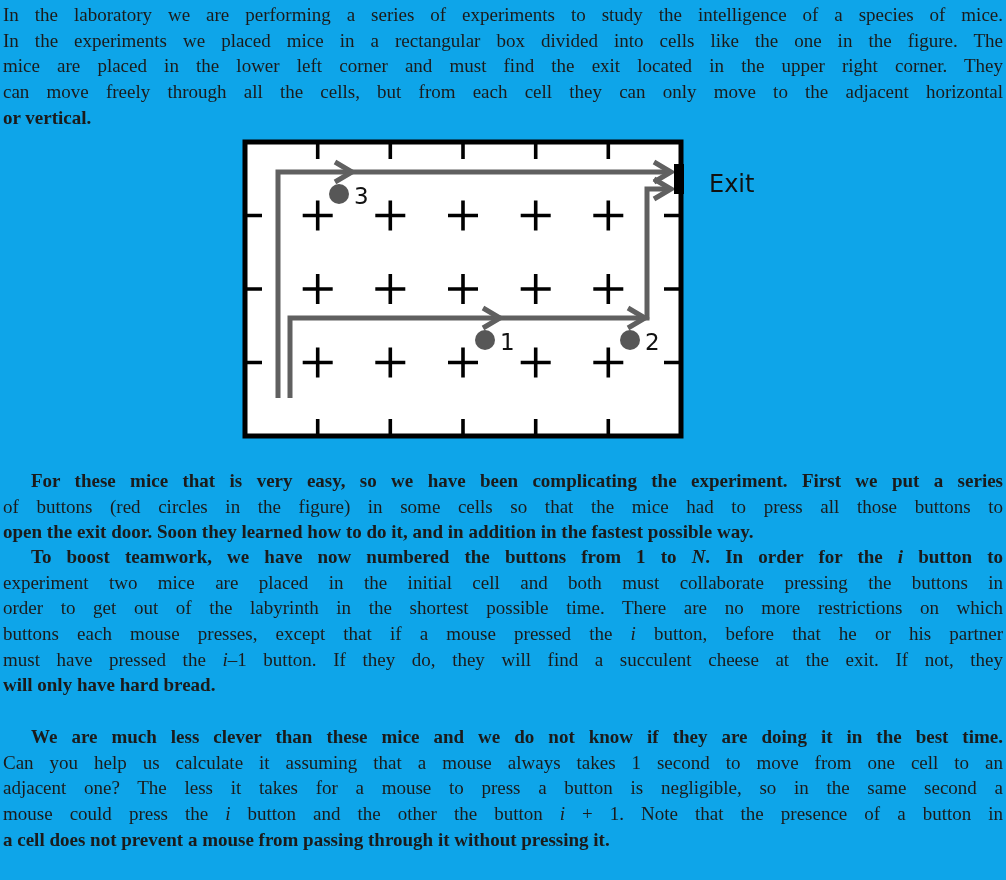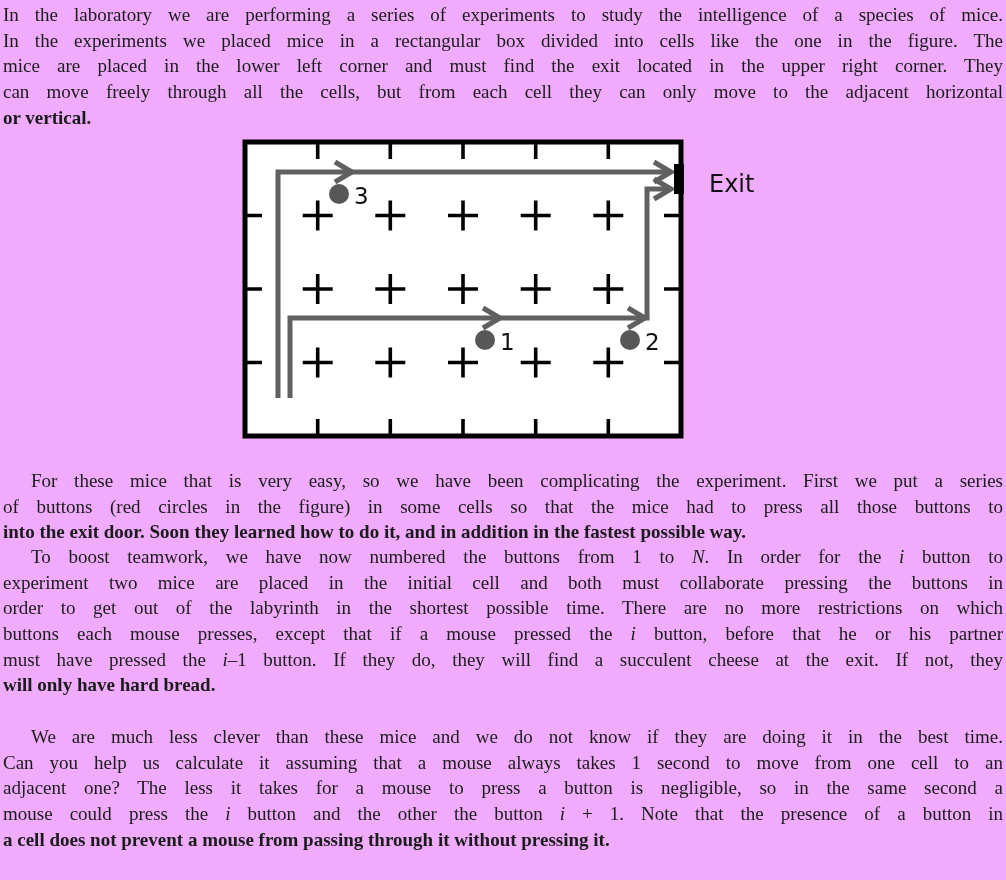--- a/index.html
+++ b/index.html
@@ -1,27 +1,27 @@
 <!DOCTYPE html>
 <html><head>
 <meta charset="utf-8">
 <style>
   html,body { margin:0; padding:0; background:#ffffff; }
   .page {
-    position:relative; width:1006px; height:880px; background:#f0abfc;
+    position:relative; width:1006px; height:880px; background:#0ea5e9;
     font-family:"Liberation Serif", serif; font-size:19px; color:#1b1b1b;
     overflow:hidden;
   }
   .para { position:absolute; left:3px; width:1000px; }
   .line {
     height:25.7px; line-height:25.7px;
     text-align:justify; text-align-last:justify;
   }
   .line.last { text-align-last:left;font-weight:bold; }
-  .line.indent { text-indent:28px; }
+  .line.indent { text-indent:28px;font-weight:bold; }
   .line i { font-style:italic; }
   .figure-wrap { position:absolute; left:240px; top:138px; width:540px; height:306px; }
   svg text.fig-label { font-family:"DejaVu Sans", sans-serif; fill:#111111; }
 </style>
 </head>
 <body>
 
 <div class="page">
 
   <div class="para" style="top:2px">
@@ -68,21 +68,21 @@
       <text class="fig-label" x="260" y="212" font-size="23">1</text>
 
       <circle cx="390" cy="202" r="10" fill="#575757"></circle>
       <text class="fig-label" x="405" y="212" font-size="23">2</text>
     </svg>
   </div>
 
   <div class="para" style="top:468px">
       <div class="line indent">For these mice that is very easy, so we have been complicating the experiment. First we put a series</div>
       <div class="line">of buttons (red circles in the figure) in some cells so that the mice had to press all those buttons to</div>
-      <div class="line last">into the exit door. Soon they learned how to do it, and in addition in the fastest possible way.</div>
+      <div class="line last">open the exit door. Soon they learned how to do it, and in addition in the fastest possible way.</div>
     </div>
   <div class="para" style="top:544px">
       <div class="line indent">To boost teamwork, we have now numbered the buttons from 1 to <i>N</i>. In order for the <i>i</i> button to</div>
       <div class="line">experiment two mice are placed in the initial cell and both must collaborate pressing the buttons in</div>
       <div class="line">order to get out of the labyrinth in the shortest possible time. There are no more restrictions on which</div>
       <div class="line">buttons each mouse presses, except that if a mouse pressed the <i>i</i> button, before that he or his partner</div>
       <div class="line">must have pressed the <i>i</i>–1 button. If they do, they will find a succulent cheese at the exit. If not, they</div>
       <div class="line last">will only have hard bread.</div>
     </div>
   <div class="para" style="top:724px">

